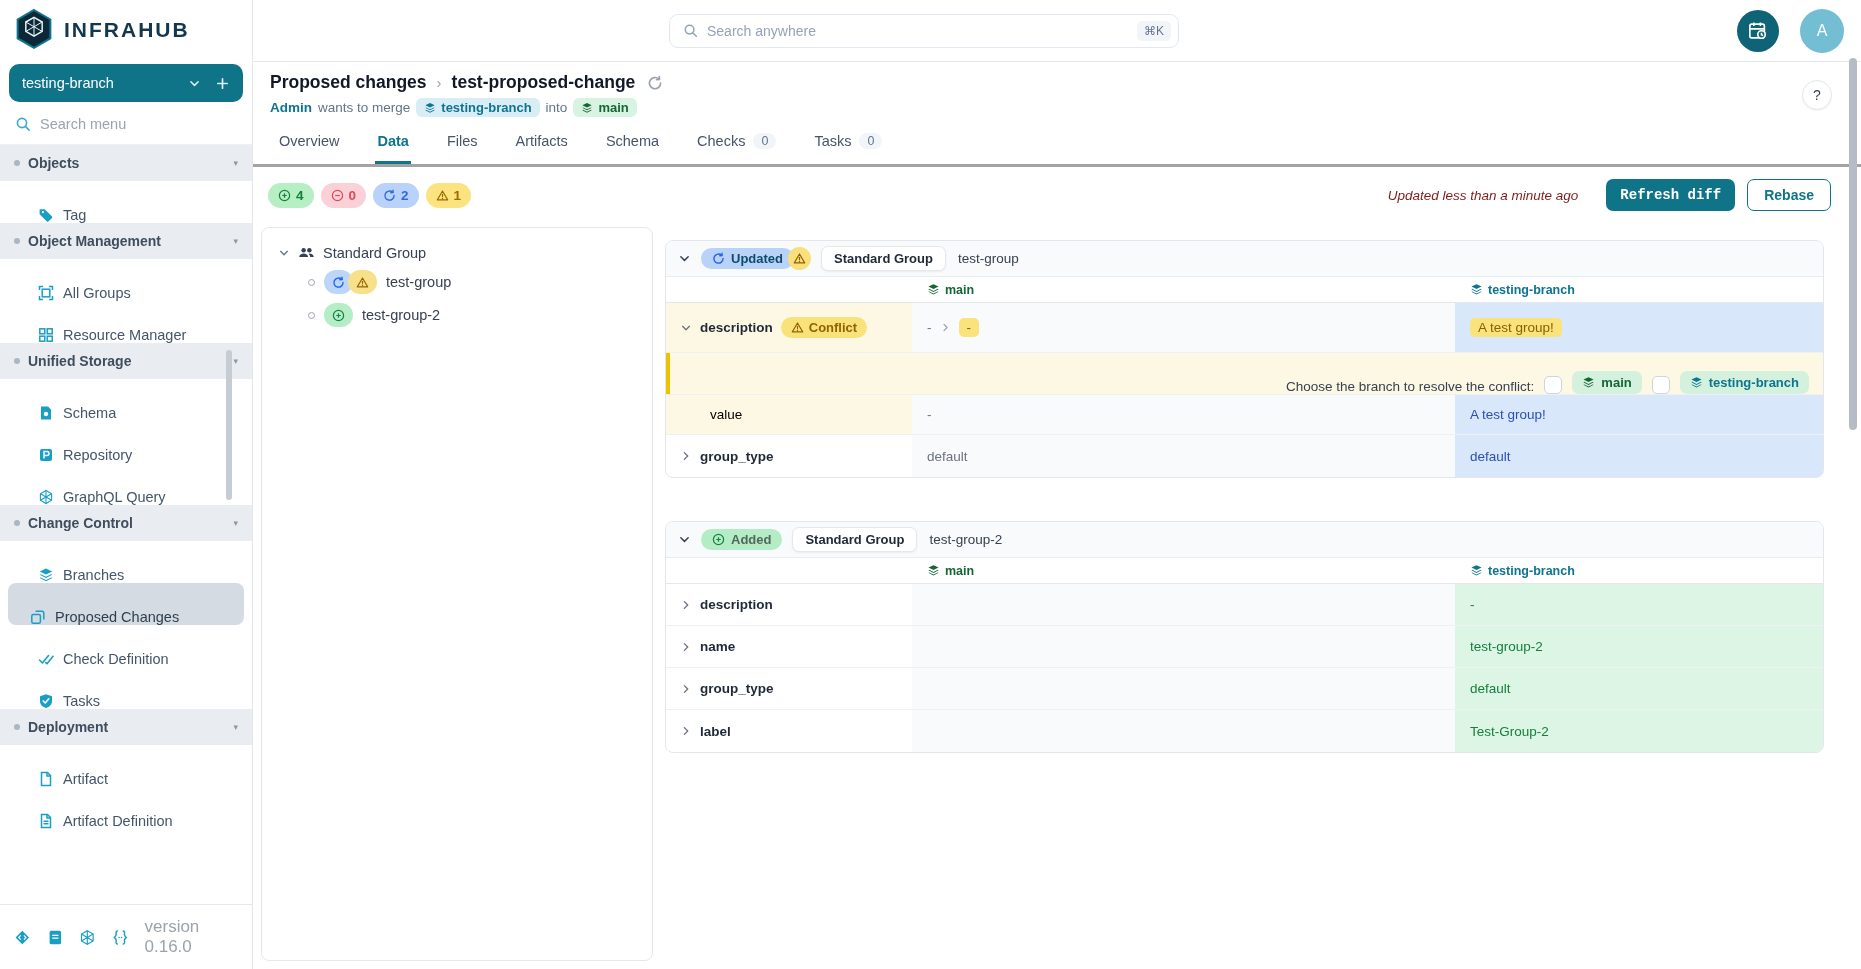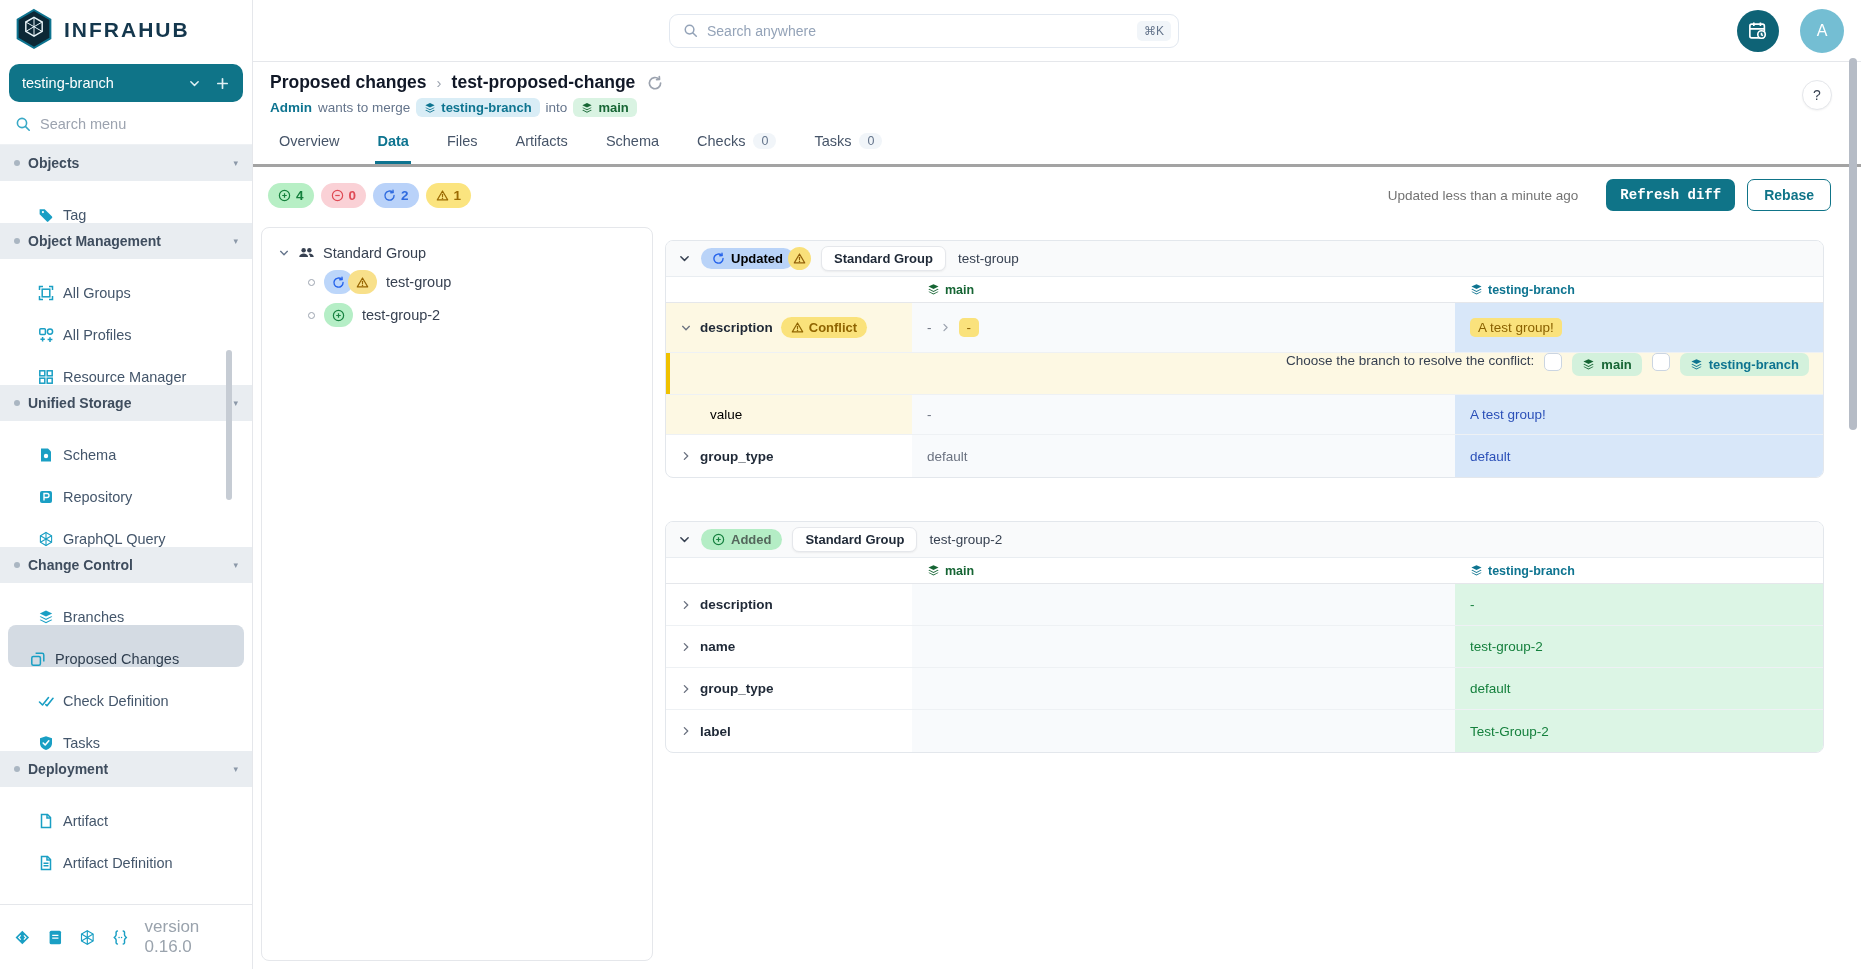--- a/index.html
+++ b/index.html
@@ -79,21 +79,21 @@
   .toolbar { display:flex; align-items:center; margin-top:12px; padding:0 30px 0 15px; }
   .stats { display:flex; gap:7px; }
   .stat { height:25px; display:inline-flex; align-items:center; gap:5px; padding:0 10px;
     border-radius:999px; font-size:13.5px; font-weight:600; }
   .stat .ic { width:13px; height:13px; }
   .stat-added { background:#b7efc5; color:var(--c-added,#15803d); }
   .stat-removed { background:#fad1d6; color:var(--c-removed,#df4a55); }
   .stat-updated { background:#b9d2f9; color:var(--c-updated,#2f6bdf); }
   .stat-conflicts { background:#fbe47f; color:var(--c-conflict,#9b6a02); }
   .toolbar-right { margin-left:auto; display:flex; align-items:center; gap:12px; }
-  .updated-text { font-size:13.5px; color:#737373; margin-right:4px; }
+  .updated-text { font-size:13.5px; color:#7f1d1d; margin-right:4px;font-style:italic; }
   .btn-primary { background:var(--c-accent,#0f7488); color:#fff; border:none; border-radius:7px;
     font-size:14px; font-weight:600; padding:8px 14px; cursor:pointer; font-family:Liberation Mono, monospace;margin-left:12px; }
   .btn-outline { background:#fff; color:var(--c-accent,#0f7488); border:1.5px solid var(--c-accent,#0f7488);
     border-radius:7px; font-size:14px; font-weight:600; padding:7px 16px; cursor:pointer; font-family:inherit; }
 
   .content { flex:1; min-height:0; display:flex; gap:12px; padding:16px 0 8px 8px; }
   .tree-panel { width:392px; min-width:392px; border:1px solid #e5e7eb; border-radius:8px;
     background:#fff; padding:16px 16px; }
   .tree-root { display:flex; align-items:center; gap:8px; font-size:14.5px; color:#374151; cursor:pointer; }
   .tree-root .chev { width:12px; height:12px; color:#64748b; }
@@ -113,21 +113,21 @@
 
   .diff-list { width:1159px; min-width:1159px; padding-top:13px; display:flex; flex-direction:column; gap:43px; }
   .card { border:1px solid #e3e7ec; border-radius:8px; overflow:hidden; background:#fff; }
   .card-head { height:36px; background:#f9fafb; border-bottom:1px solid #e9edf1; display:flex;
     align-items:center; gap:10px; padding:0 12px; cursor:pointer; }
   .card-head .chev { width:13px; height:13px; color:#374151; }
   .status-wrap { display:inline-flex; align-items:center; }
   .status-badge { display:inline-flex; align-items:center; gap:6px; border-radius:999px;
     padding:3px 11px; font-size:13px; font-weight:600; }
   .status-badge .ic { width:13px; height:13px; }
-  .card.updated .status-badge { background:#b9d3f8; color:#000000; }
+  .card.updated .status-badge { background:#b9d3f8; color:#0c4a6e; }
   .card.updated .status-badge .ic { color:#2563eb; }
   .card.added .status-badge { background:#b4edc5; color:#54675c; }
   .card.added .status-badge .ic { color:#178241; }
   .warn-dot { width:23px; height:23px; border-radius:50%; background:#f9e07a; color:#92600a;
     display:inline-flex; align-items:center; justify-content:center; margin-left:-6px; }
   .warn-dot .ic { width:13px; height:13px; }
   .kind-pill { background:#fff; border:1px solid #e5e7eb; border-radius:7px; box-shadow:0 1px 2px rgba(0,0,0,.06);
     padding:4px 12px; font-size:13px; font-weight:700; color:#1f2937; }
   .obj-name { font-size:13.5px; color:#374151; margin-left:2px; }
 
@@ -142,21 +142,21 @@
   .card.added .bcell .val { color:#15803d; }
   .colhead { height:26px; border-bottom:1px solid #e5e7eb; }
   .colhead .cell { font-size:12.5px; font-weight:700; gap:5px; background:none; }
   .colh .ic { width:13px; height:13px; }
   .colh-main { color:#166534; }
   .colh-branch { color:#0e7490; }
   .attr-label { font-weight:700; color:#1f2937; }
   .chev-sm { width:12px; height:12px; color:#6b7280; }
   .chev-xs { width:11px; height:11px; color:#9ca3af; }
   .r-conflict { height:50px; }
-  .r-resolve { display:flex; height:42px; align-items:flex-start; justify-content:flex-end;
+  .r-resolve { display:flex; height:42px; align-items:flex-end; justify-content:flex-end;
     gap:10px; padding-right:14px; background:#fdf8e3; font-size:13.5px; color:#374151; }
   .r-sub { height:40px; }
   .r-attr { height:42px; cursor:pointer; }
   .r-conflict { cursor:pointer; }
   .r-conflict, .r-resolve, .r-sub { box-shadow:inset 4px 0 0 #efc100; }
   .r-conflict .lcell, .r-sub .lcell { background:#fdf8e3; }
   .sub-label { padding-left:30px; color:#000000; }
   .dim { color:#6b7280; }
   .ychip { background:#fae27c; border-radius:5px; padding:2px 8px; color:#8a6100; }
   .conflict-badge { display:inline-flex; align-items:center; gap:5px; background:#fae27b; color:#8f6400;
@@ -237,30 +237,20 @@
             <span class="gtri">▾</span>
           </div>
           <div class="nav-item">
             <span class="ic nav-ic">
               <svg viewBox="0 0 16 16" fill="none" stroke="currentColor" stroke-width="1.5">
                 <rect x="4.2" y="4.2" width="7.6" height="7.6"></rect>
                 <path d="M1.5 5V1.5H5M11 1.5h3.5V5M14.5 11v3.5H11M5 14.5H1.5V11"></path>
               </svg>
             </span>
             <span class="nav-item-label">All Groups</span>
-          </div>
-          <div class="nav-item">
-            <span class="ic nav-ic">
-              <svg viewBox="0 0 16 16" fill="none" stroke="currentColor" stroke-width="1.5">
-                <rect x="1.8" y="1.8" width="5.6" height="5.6" rx="1"></rect>
-                <circle cx="12" cy="4.6" r="2.6"></circle>
-                <path d="M4.6 10v4.4M2.4 12.2h4.4M9.6 12.6h4.8M12 10.2v4.8"></path>
-              </svg>
-            </span>
-            <span class="nav-item-label">All Profiles</span>
           </div>
           <div class="nav-item">
             <span class="ic nav-ic">
               <svg viewBox="0 0 16 16" fill="none" stroke="currentColor" stroke-width="1.5">
                 <rect x="1.8" y="1.8" width="5" height="5"></rect>
                 <rect x="9.2" y="1.8" width="5" height="5"></rect>
                 <rect x="1.8" y="9.2" width="5" height="5"></rect>
                 <rect x="9.2" y="9.2" width="5" height="5"></rect>
               </svg>
             </span>

